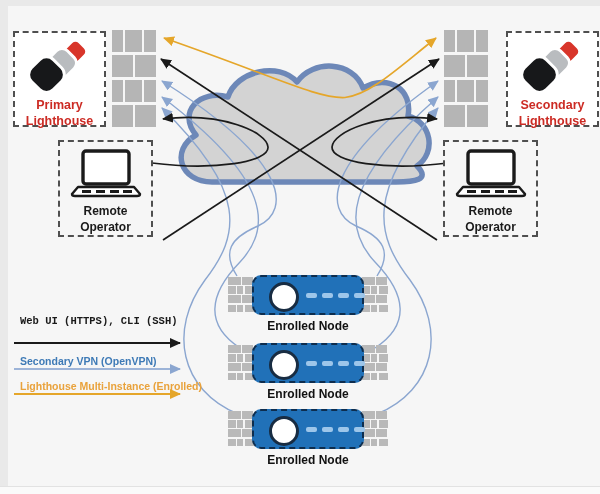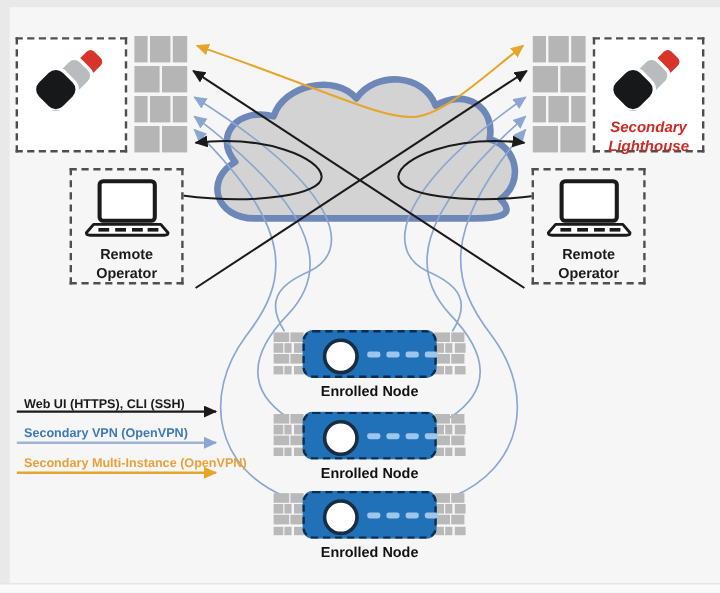--- a/index.html
+++ b/index.html
@@ -19,21 +19,21 @@
   }
   svg.overlay{position:absolute;left:0;top:0;z-index:1;}
 
   
   .dbox{
     position:absolute;z-index:2;border:2px dashed #4f4f4f;
     box-sizing:border-box;text-align:center;
   }
   .lh-box{background:#ffffff;width:93px;height:96px;top:31px;}
   .lh-box.left{left:13px;}
-  .lh-box.right{left:494px;font-style:italic;}
+  .lh-box.right{left:506px;}
   .lh-label{
     color:#cc2b24;font-weight:bold;font-size:12.5px;line-height:1.25;
     margin-top:2px;
   }
   .op-box{background:#f6f6f6;width:95px;height:97px;top:140px;}
   .op-box.left{left:58px;}
   .op-box.right{left:443px;}
   .op-label{
     color:#1a1a1a;font-weight:bold;font-size:12px;line-height:1.3;margin-top:1px;
   }
@@ -166,20 +166,21 @@
       <div style="width: 21px; height: 100%; background: rgb(181, 181, 181);"></div>
     </div>
   </div>
 
 <div class="dbox lh-box left">
   <svg width="64" height="54" viewBox="0 0 64 56" style="margin-top:5px">
     <rect x="38" y="4" width="20" height="20" rx="6" fill="#d8352a" stroke="#ffffff" stroke-width="3" transform="rotate(-45 48 14)"></rect>
     <rect x="21" y="13" width="26" height="26" rx="8" fill="#b9bcbf" stroke="#ffffff" stroke-width="3" transform="rotate(-45 34 26)"></rect>
     <rect x="2" y="22" width="32" height="32" rx="10" fill="#17181a" stroke="#ffffff" stroke-width="3" transform="rotate(-45 18 38)"></rect>
   </svg>
+  <div class="lh-label">Primary Lighthouse</div>
 </div>
 
 <div class="dbox lh-box right">
   <svg width="64" height="54" viewBox="0 0 64 56" style="margin-top:5px">
     <rect x="38" y="4" width="20" height="20" rx="6" fill="#d8352a" stroke="#ffffff" stroke-width="3" transform="rotate(-45 48 14)"></rect>
     <rect x="21" y="13" width="26" height="26" rx="8" fill="#b9bcbf" stroke="#ffffff" stroke-width="3" transform="rotate(-45 34 26)"></rect>
     <rect x="2" y="22" width="32" height="32" rx="10" fill="#17181a" stroke="#ffffff" stroke-width="3" transform="rotate(-45 18 38)"></rect>
   </svg>
   <div class="lh-label">Secondary Lighthouse</div>
 </div>
@@ -352,17 +353,17 @@
   </div>
 <div class="node-box" style="top:409px;">
   <div class="node-circle"></div>
   <div class="node-dash" style="left:52px;"></div>
   <div class="node-dash" style="left:68px;"></div>
   <div class="node-dash" style="left:84px;"></div>
   <div class="node-dash" style="left:100px;"></div>
 </div>
 <div class="node-label" style="top:453px;">Enrolled Node</div>
 
-<div class="legend-label legend-black" style="top:331px;">Web UI (HTTPS), CLI (SSH)</div>
+<div class="legend-label legend-black" style="top:315px;font-family:Liberation Mono, monospace;">Web UI (HTTPS), CLI (SSH)</div>
 <div class="legend-label legend-blue" style="top:355px;">Secondary VPN (OpenVPN)</div>
-<div class="legend-label legend-orange" style="top:380px;">Secondary Multi-Instance (OpenVPN)</div>
+<div class="legend-label legend-orange" style="top:380px;">Lighthouse Multi-Instance (Enrolled)</div>
 
 <div class="bottom-strip"></div>
 
 </body></html>

